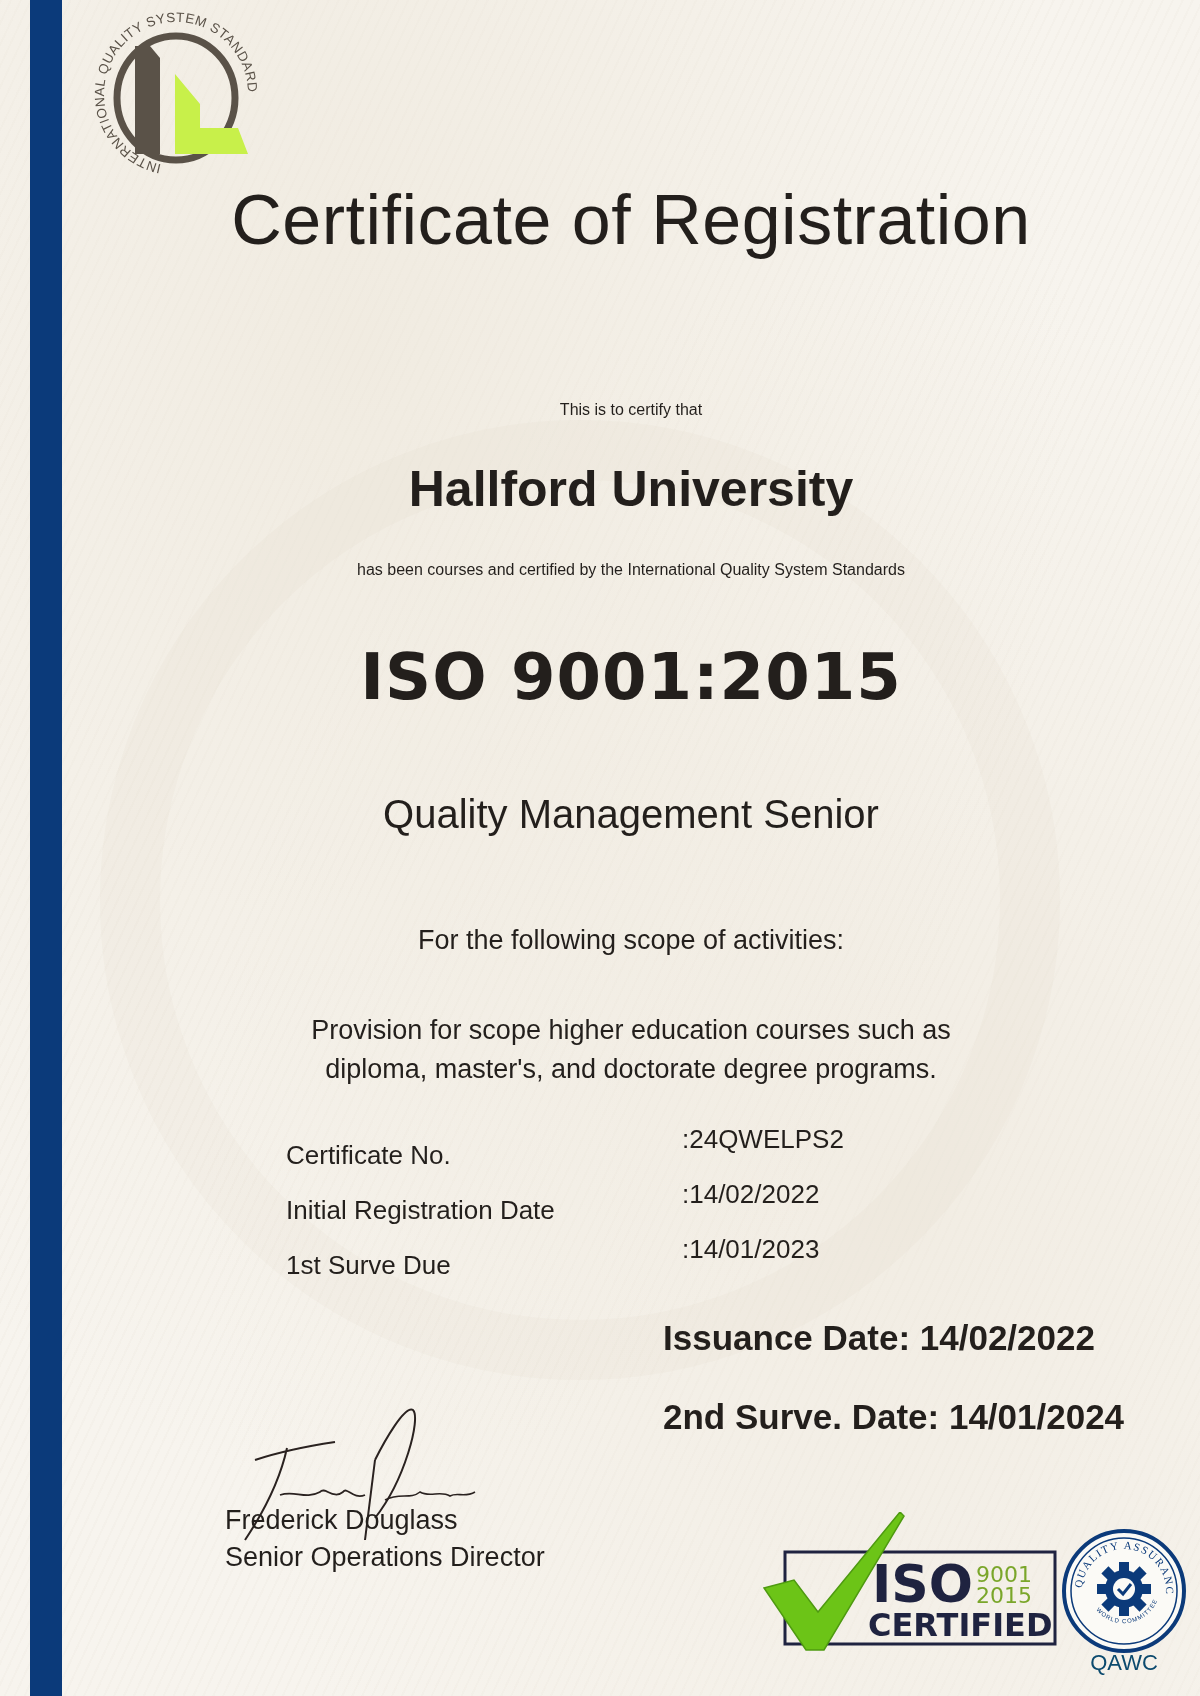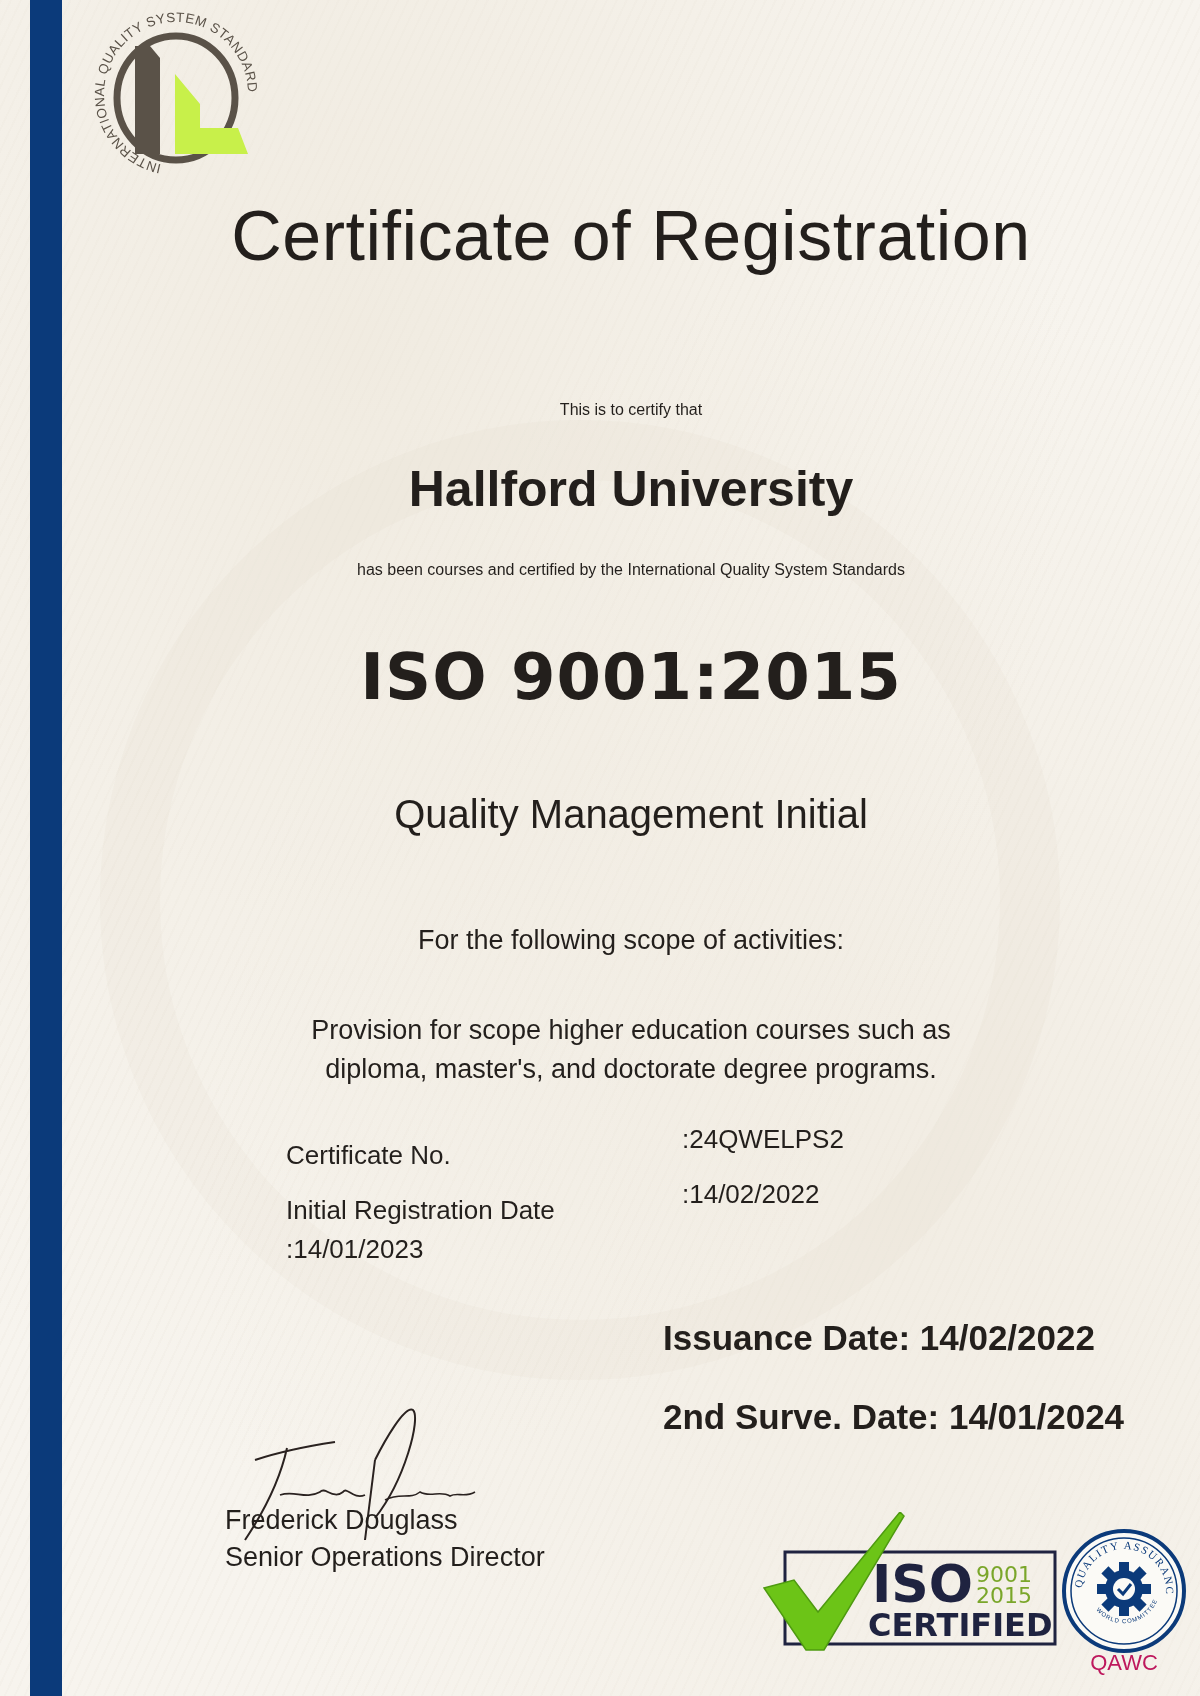--- a/index.html
+++ b/index.html
@@ -14,41 +14,41 @@
       color: #231f1c;
     }
     .stripe { position: absolute; left: 30px; top: 0; width: 32px; height: 1696px; background: #0b3a7a; }
     .watermark {
       position: absolute; left: 100px; top: 420px; width: 960px; height: 960px;
       border-radius: 50%; border: 60px solid rgba(215,205,190,0.10);
       box-sizing: border-box;
     }
     .logo { position: absolute; left: 88px; top: 6px; width: 175px; height: 175px; }
     .center { position: absolute; left: 62px; width: 1138px; text-align: center; }
-    .title { top: 196px; font-size: 70px; letter-spacing: 0.5px; }
+    .title { top: 180px; font-size: 70px; letter-spacing: 0.5px; }
     .certify { top: 401px; font-size: 16px; }
     .org { top: 460px; font-size: 50px; font-weight: bold; }
     .assessed { top: 561px; font-size: 16px; }
     .iso { top: 640px; font-size: 64px; font-weight: bold; font-family: "DejaVu Sans", sans-serif; letter-spacing: 1px; }
     .qms { top: 792px; font-size: 40px; }
     .scope-intro { top: 925px; font-size: 27px; }
     .scope { top: 1011px; font-size: 27px; line-height: 39px; }
     .details { position: absolute; left: 286px; top: 1120px; font-size: 26px; line-height: 39px; }
     .details .row { display: flex; }
     .details .lbl { width: 396px; margin-top: 16px; }
     .issue { position: absolute; left: 663px; font-size: 35px; font-weight: bold; }
     .issue.i1 { top: 1318px; }
     .issue.i2 { top: 1397px; }
     .sig { position: absolute; left: 225px; top: 1400px; width: 260px; height: 150px; }
     .signer { position: absolute; left: 225px; font-size: 27px; }
     .signer.name { top: 1505px; }
     .signer.role { top: 1542px; }
     .badge { position: absolute; left: 760px; top: 1512px; width: 300px; height: 140px; }
     .seal { position: absolute; left: 1060px; top: 1527px; width: 128px; height: 128px; }
-    .seal-label { position: absolute; left: 1060px; top: 1650px; width: 128px; text-align: center; font-size: 22px; color: #be185d; }
+    .seal-label { position: absolute; left: 1060px; top: 1650px; width: 128px; text-align: center; font-size: 22px; color: #0c4a6e; }
   </style>
 </head>
 <body>
 
 <div class="stripe"></div>
 <div class="watermark"></div>
 
 <svg class="logo" viewBox="0 0 175 175">
   <defs>
     <path id="ringpath" d="M 87 160 A 72 72 0 1 1 160 88"></path>
@@ -59,37 +59,38 @@
   <ellipse cx="88" cy="92" rx="59" ry="62" fill="none" stroke="#5a5248" stroke-width="7"></ellipse>
   <polygon points="47,40 62,40 72,52 72,148 47,148" fill="#5a5248"></polygon>
   <polygon points="87,68 112,98 112,122 150,122 160,148 87,148" fill="#c8f04a"></polygon>
 </svg>
 
 <div class="center title">Certificate of Registration</div>
 <div class="center certify">This is to certify that</div>
 <div class="center org">Hallford University</div>
 <div class="center assessed">has been courses and certified by the International Quality System Standards</div>
 <div class="center iso">ISO 9001:2015</div>
-<div class="center qms">Quality Management Initial</div>
+<div class="center qms">Quality Management Senior</div>
 <div class="center scope-intro">For the following scope of activities:</div>
 <div class="center scope">
   <div>Provision for scope higher education courses such as</div>
   <div>diploma, master's, and doctorate degree programs.</div>
 </div>
 
 <div class="details">
   <div class="row">
     <span class="lbl">Certificate No.</span>
     <span>:24QWELPS2</span>
   </div>
   <div class="row">
     <span class="lbl">Initial Registration Date</span>
     <span>:14/02/2022</span>
   </div>
   <div class="row">
+    <span class="lbl">1st Surve Due</span>
     <span>:14/01/2023</span>
   </div>
 </div>
 
 <div class="issue i1">Issuance Date: 14/02/2022</div>
 <div class="issue i2">2nd Surve. Date: 14/01/2024</div>
 
 <svg class="sig" viewBox="0 0 260 150">
   <path d="M30 60 C 60 50, 90 45, 110 42 M62 48 C 55 80, 40 110, 20 140" fill="none" stroke="#2a2220" stroke-width="2"></path>
   <path d="M55 95 C 70 90, 80 100, 95 92 C 100 86, 108 100, 118 92 C 122 86, 128 100, 140 95" fill="none" stroke="#2a2220" stroke-width="1.8"></path>

